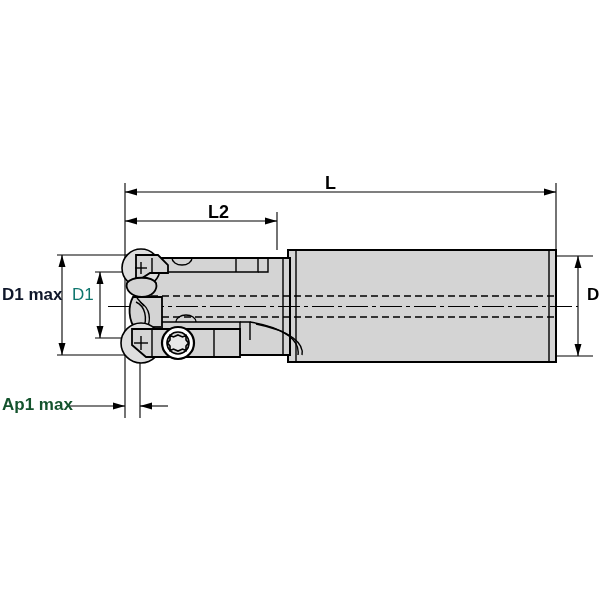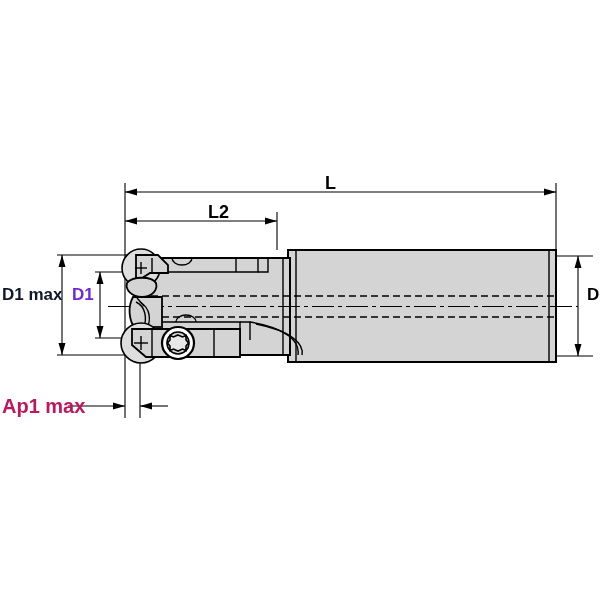--- a/index.html
+++ b/index.html
@@ -212,21 +212,21 @@
 </svg>
 
 <div style="position:absolute;left:0;top:0;width:600px;height:600px;pointer-events:none;">
 
   <div style="position:absolute;left:325px;top:173px;font-size:18px;font-weight:bold;color:#000;font-family:'Liberation Sans',sans-serif;">L</div>
 
   <div style="position:absolute;left:192px;top:202px;font-size:18px;font-weight:bold;color:#000;font-family:Liberation Sans, sans-serif;margin-left:16px;">L2</div>
 
   <div style="position:absolute;left:2px;top:295px;font-size:17px;font-weight:bold;color:#0f172a;font-family:'Liberation Sans',sans-serif;transform:translateY(-50%);">D1 max</div>
 
-  <div style="position:absolute;left:72px;top:295px;font-size:17px;font-weight:bold;color:#6d28d9;font-family:'Liberation Sans',sans-serif;transform:translateY(-50%);">D1</div>
+  <div style="position:absolute;left:72px;top:295px;font-size:17px;font-weight:normal;color:#0f766e;font-family:'Liberation Sans',sans-serif;transform:translateY(-50%);">D1</div>
 
   <div style="position:absolute;left:587px;top:295px;font-size:17px;font-weight:bold;color:#000;font-family:'Liberation Sans',sans-serif;transform:translateY(-50%);">D</div>
 
-  <div style="position:absolute;left:2px;top:395px;font-size:20px;font-weight:bold;color:#be185d;font-family:'Liberation Sans',sans-serif;">Ap1 max</div>
+  <div style="position:absolute;left:2px;top:395px;font-size:17px;font-weight:bold;color:#14532d;font-family:'Liberation Sans',sans-serif;">Ap1 max</div>
 
 </div>
 
 </div>
 
 </body></html>

